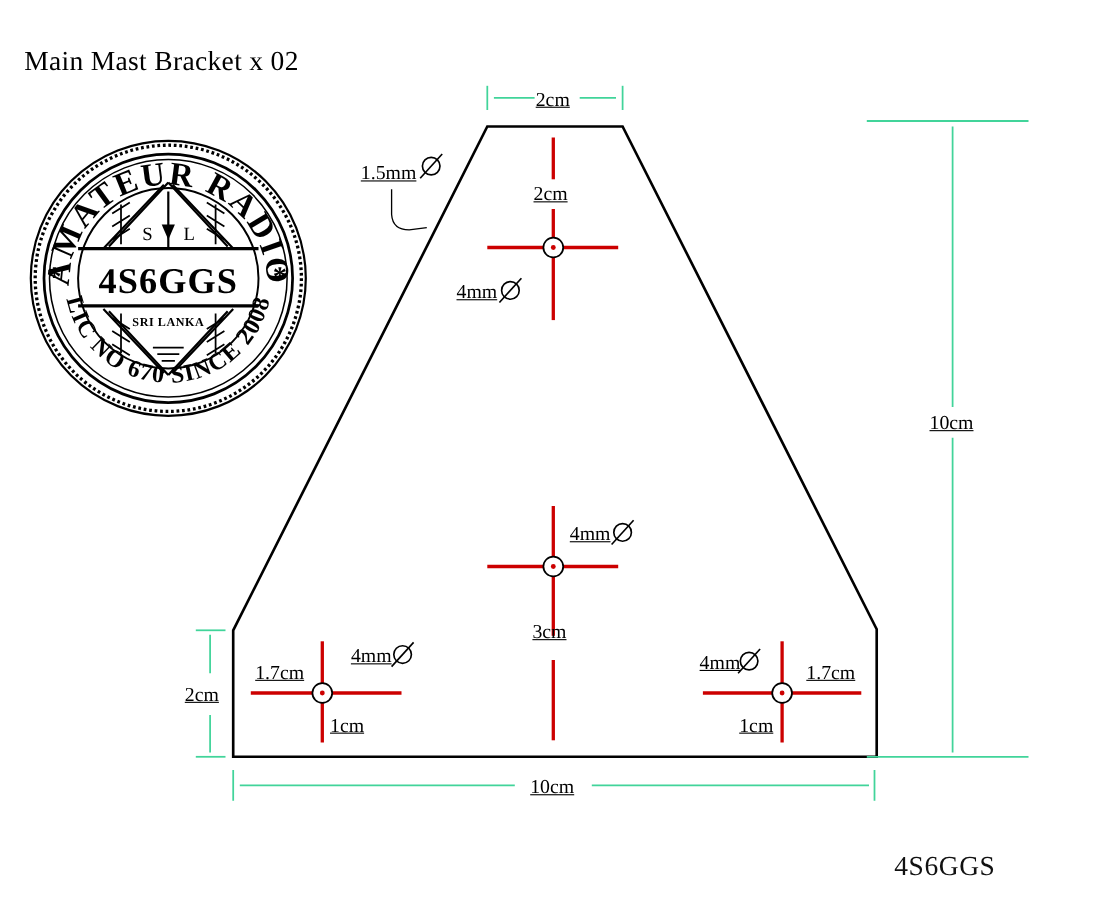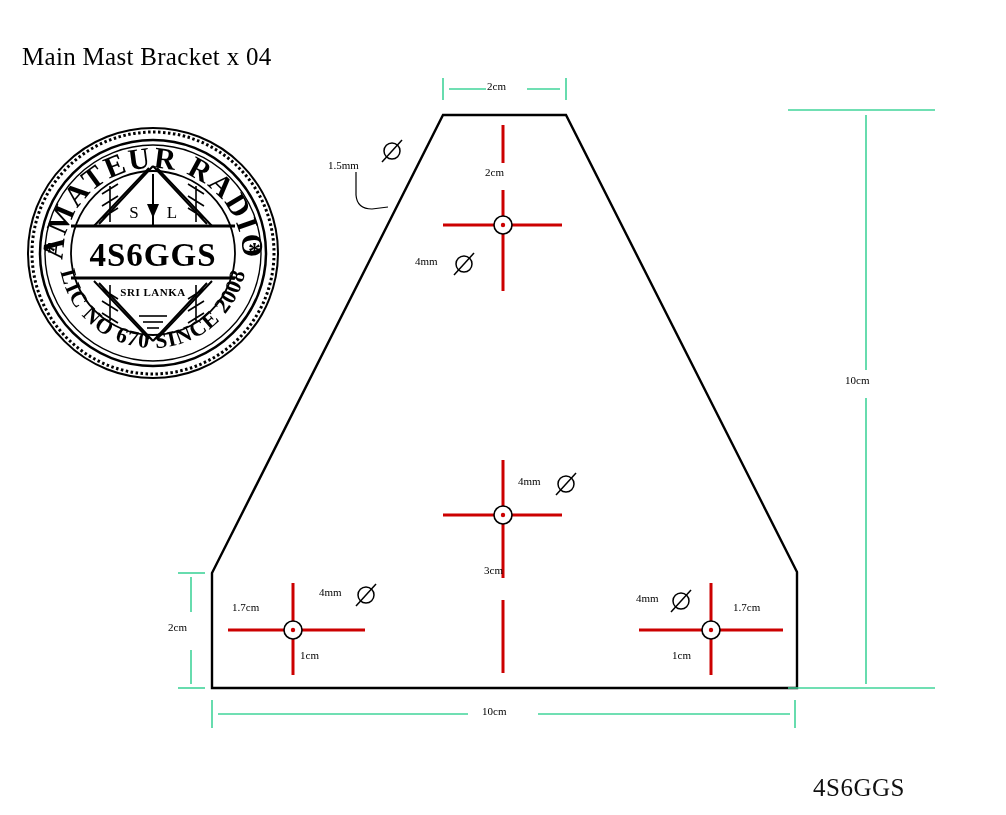--- a/index.html
+++ b/index.html
@@ -39,38 +39,39 @@
     letter-spacing: 0.3px;
   }
   #callsign-footer {
     left: 813px;
     top: 775px;
     font-size: 25px;
     letter-spacing: 0.5px;
     color: #111111;
   }
   .dim-text {
-    font-size: 11px;
+    font-size: 18px;
     font-weight: 500;
+    text-decoration: underline;
   }
   #logo-wrap {
     position: absolute;
     left: 26px;
     top: 126px;
     width: 255px;
     height: 255px;
   }
   #logo-svg { width: 255px; height: 255px; display: block; }
 </style>
 </head>
 <body>
 
 <div id="page">
 
-  <div class="lbl" id="title-text">Main Mast Bracket  x 04</div>
+  <div class="lbl" id="title-text">Main Mast Bracket  x 02</div>
 
   <div id="logo-wrap">
     <svg id="logo-svg" viewBox="0 0 255 255" xmlns="http://www.w3.org/2000/svg">
       <defs>
         <path id="arcTop" d="M 37,132 A 90,90 0 0 1 217,132" fill="none"></path>
         <path id="arcBottom" d="M 33,128 A 94,94 0 0 0 221,128" fill="none"></path>
       </defs>
       <circle cx="127" cy="127" r="125" fill="#ffffff" stroke="#000000" stroke-width="2"></circle>
       <g stroke="#000000" stroke-width="3">
         <circle cx="127" cy="127" r="121" fill="none" stroke-dasharray="2.5 2.5"></circle>
@@ -215,21 +216,21 @@
         <circle cx="681" cy="601" r="8"></circle>
         <line x1="671" y1="612" x2="691" y2="590"></line>
       </g>
     </g>
   </svg>
 
   <div class="lbl dim-text" style="left:487px; top:81px;">2cm</div>
 
   <div class="lbl dim-text" style="left:485px; top:167px;">2cm</div>
 
-  <div class="lbl dim-text" style="left:328px; top:160px;">1.5mm</div>
+  <div class="lbl dim-text" style="left:328px; top:148px;">1.5mm</div>
 
   <div class="lbl dim-text" style="left:415px; top:256px;">4mm</div>
 
   <div class="lbl dim-text" style="left:518px; top:476px;">4mm</div>
 
   <div class="lbl dim-text" style="left:484px; top:565px;">3cm</div>
 
   <div class="lbl dim-text" style="left:232px; top:602px;">1.7cm</div>
 
   <div class="lbl dim-text" style="left:319px; top:587px;">4mm</div>

